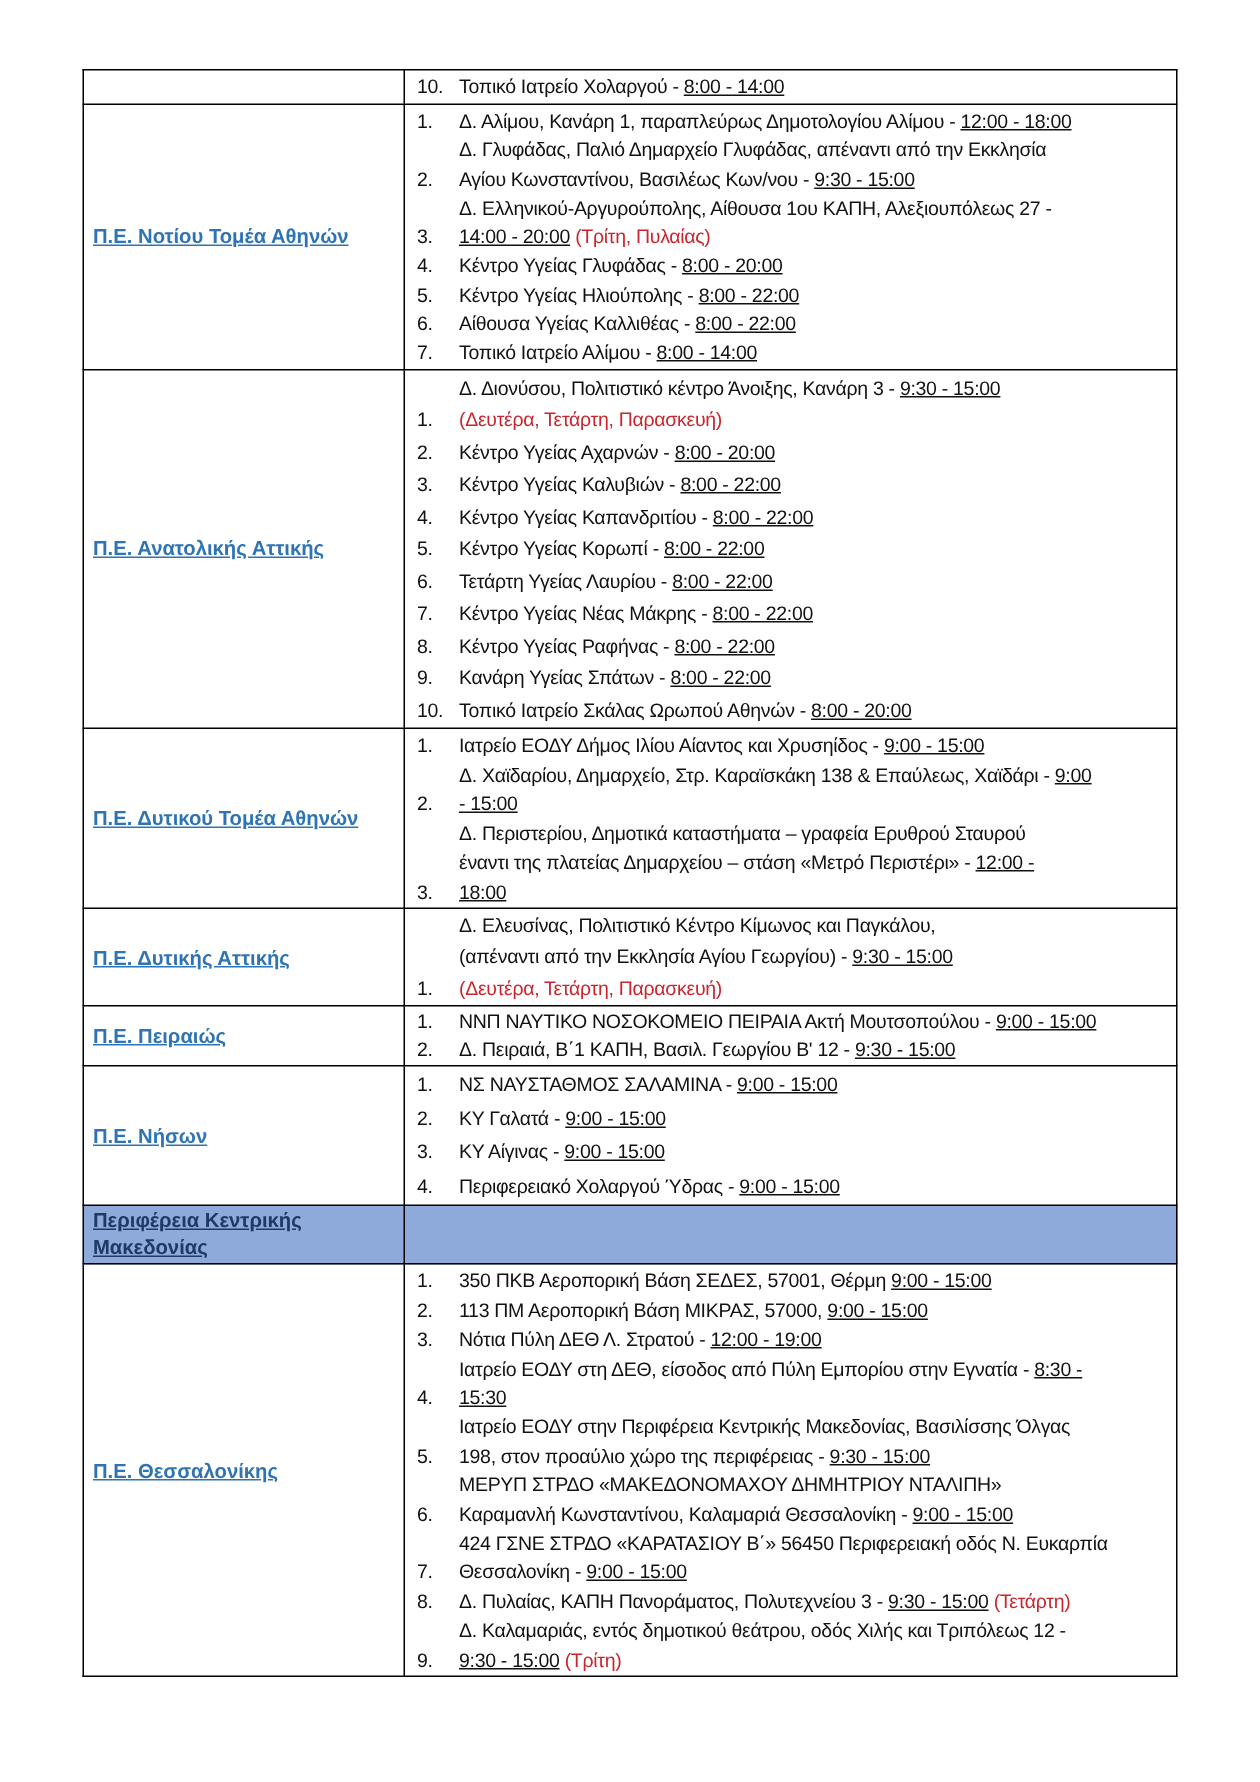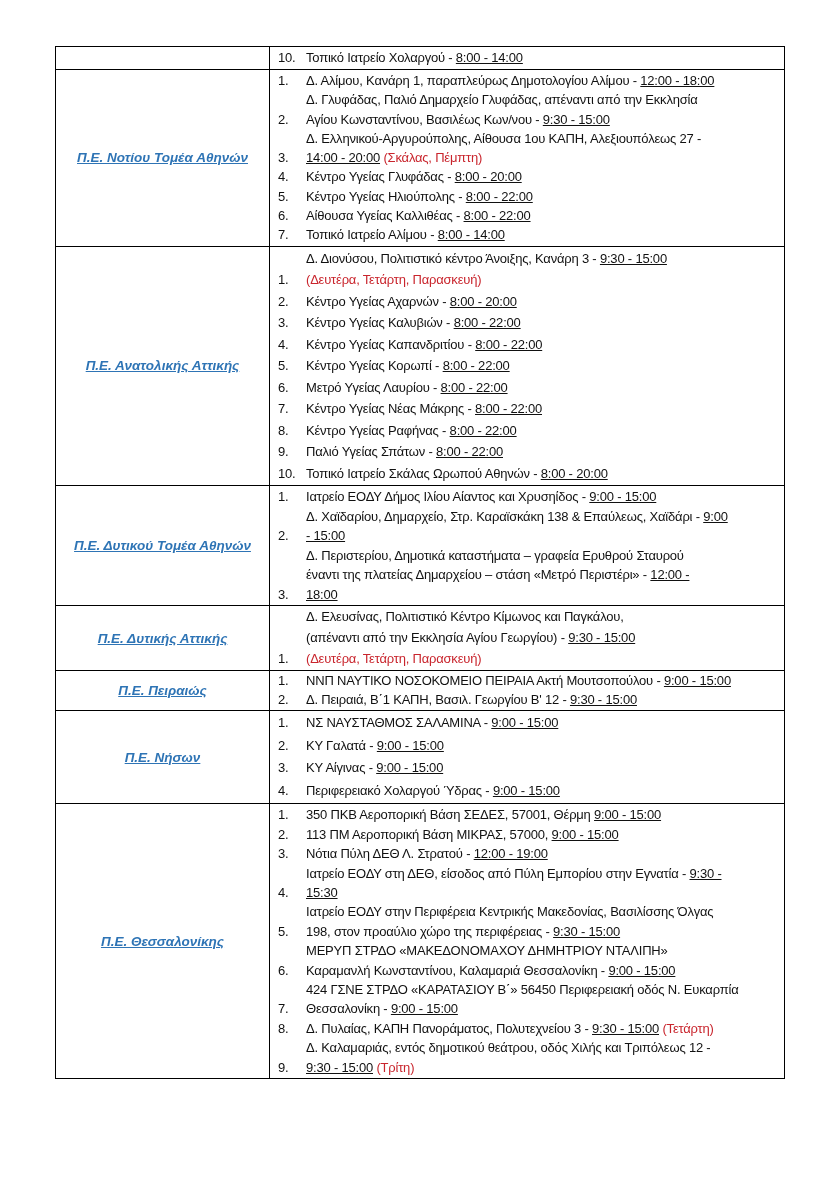--- a/index.html
+++ b/index.html
@@ -25,22 +25,21 @@
     border-collapse: collapse;
     table-layout: fixed;
   }
   td {
     border: 1.5px solid #000000;
     padding: 1px 6px;
     vertical-align: middle;
   }
   td.region-cell {
     width: 201px; 
-    text-align: center;
-    font-style: italic;
+    text-align: left;
   }
   .region-label {
     display: inline-block;
     color: var(--c-region, #2E74B5);
     font-weight: bold;
     font-size: 13.5px;
     line-height: 19px;
     text-decoration: underline;
   }
   tr.header-row td {
@@ -93,21 +92,21 @@
             <div class="item">
               <span class="num">1.</span>
               <span class="content"><span class="seg-plain">Δ. Αλίμου, Κανάρη 1, παραπλεύρως Δημοτολογίου Αλίμου - </span><span class="seg-hours">12:00 - 18:00</span></span>
             </div>
             <div class="item">
               <span class="num">2.</span>
               <span class="content"><span class="seg-plain">Δ. Γλυφάδας, Παλιό Δημαρχείο Γλυφάδας, απέναντι από την Εκκλησία</span><br><span class="seg-plain">Αγίου Κωνσταντίνου, Βασιλέως Κων/νου - </span><span class="seg-hours">9:30 - 15:00</span></span>
             </div>
             <div class="item">
               <span class="num">3.</span>
-              <span class="content"><span class="seg-plain">Δ. Ελληνικού-Αργυρούπολης, Αίθουσα 1ου ΚΑΠΗ, Αλεξιουπόλεως 27 -</span><br><span class="seg-hours">14:00 - 20:00</span><span class="seg-plain"> </span><span class="seg-red">(Σκάλας, Πέμπτη)</span></span>
+              <span class="content"><span class="seg-plain">Δ. Ελληνικού-Αργυρούπολης, Αίθουσα 1ου ΚΑΠΗ, Αλεξιουπόλεως 27 -</span><br><span class="seg-hours">14:00 - 20:00</span><span class="seg-plain"> </span><span class="seg-red">(Τρίτη, Πυλαίας)</span></span>
             </div>
             <div class="item">
               <span class="num">4.</span>
               <span class="content"><span class="seg-plain">Κέντρο Υγείας Γλυφάδας - </span><span class="seg-hours">8:00 - 20:00</span></span>
             </div>
             <div class="item">
               <span class="num">5.</span>
               <span class="content"><span class="seg-plain">Κέντρο Υγείας Ηλιούπολης - </span><span class="seg-hours">8:00 - 22:00</span></span>
             </div>
             <div class="item">
@@ -138,33 +137,33 @@
             <div class="item">
               <span class="num">4.</span>
               <span class="content"><span class="seg-plain">Κέντρο Υγείας Καπανδριτίου - </span><span class="seg-hours">8:00 - 22:00</span></span>
             </div>
             <div class="item">
               <span class="num">5.</span>
               <span class="content"><span class="seg-plain">Κέντρο Υγείας Κορωπί - </span><span class="seg-hours">8:00 - 22:00</span></span>
             </div>
             <div class="item">
               <span class="num">6.</span>
-              <span class="content"><span class="seg-plain">Μετρό Υγείας Λαυρίου - </span><span class="seg-hours">8:00 - 22:00</span></span>
+              <span class="content"><span class="seg-plain">Τετάρτη Υγείας Λαυρίου - </span><span class="seg-hours">8:00 - 22:00</span></span>
             </div>
             <div class="item">
               <span class="num">7.</span>
               <span class="content"><span class="seg-plain">Κέντρο Υγείας Νέας Μάκρης - </span><span class="seg-hours">8:00 - 22:00</span></span>
             </div>
             <div class="item">
               <span class="num">8.</span>
               <span class="content"><span class="seg-plain">Κέντρο Υγείας Ραφήνας - </span><span class="seg-hours">8:00 - 22:00</span></span>
             </div>
             <div class="item">
               <span class="num">9.</span>
-              <span class="content"><span class="seg-plain">Παλιό Υγείας Σπάτων - </span><span class="seg-hours">8:00 - 22:00</span></span>
+              <span class="content"><span class="seg-plain">Κανάρη Υγείας Σπάτων - </span><span class="seg-hours">8:00 - 22:00</span></span>
             </div>
             <div class="item">
               <span class="num">10.</span>
               <span class="content"><span class="seg-plain">Τοπικό Ιατρείο Σκάλας Ωρωπού Αθηνών - </span><span class="seg-hours">8:00 - 20:00</span></span>
             </div>
           </td>
         </tr>
         <tr class="row-dytikou">
           <td class="region-cell"><span class="region-label">Π.Ε. Δυτικού Τομέα Αθηνών</span></td>
           <td class="items-cell">
@@ -218,38 +217,42 @@
             <div class="item">
               <span class="num">3.</span>
               <span class="content"><span class="seg-plain">ΚΥ Αίγινας - </span><span class="seg-hours">9:00 - 15:00</span></span>
             </div>
             <div class="item">
               <span class="num">4.</span>
               <span class="content"><span class="seg-plain">Περιφερειακό Χολαργού Ύδρας - </span><span class="seg-hours">9:00 - 15:00</span></span>
             </div>
           </td>
         </tr>
+        <tr class="row-kmakedonias header-row">
+          <td class="region-cell"><span class="region-label">Περιφέρεια Κεντρικής Μακεδονίας</span></td>
+          <td class="items-cell"></td>
+        </tr>
         <tr class="row-thessalonikis">
           <td class="region-cell"><span class="region-label">Π.Ε. Θεσσαλονίκης</span></td>
           <td class="items-cell">
             <div class="item">
               <span class="num">1.</span>
               <span class="content"><span class="seg-plain">350 ΠΚΒ Αεροπορική Βάση ΣΕΔΕΣ, 57001, Θέρμη </span><span class="seg-hours">9:00 - 15:00</span></span>
             </div>
             <div class="item">
               <span class="num">2.</span>
               <span class="content"><span class="seg-plain">113 ΠΜ Αεροπορική Βάση ΜΙΚΡΑΣ, 57000, </span><span class="seg-hours">9:00 - 15:00</span></span>
             </div>
             <div class="item">
               <span class="num">3.</span>
               <span class="content"><span class="seg-plain">Νότια Πύλη ΔΕΘ Λ. Στρατού - </span><span class="seg-hours">12:00 - 19:00</span></span>
             </div>
             <div class="item">
               <span class="num">4.</span>
-              <span class="content"><span class="seg-plain">Ιατρείο ΕΟΔΥ στη ΔΕΘ, είσοδος από Πύλη Εμπορίου στην Εγνατία - </span><span class="seg-hours">9:30 -</span><br><span class="seg-hours">15:30</span></span>
+              <span class="content"><span class="seg-plain">Ιατρείο ΕΟΔΥ στη ΔΕΘ, είσοδος από Πύλη Εμπορίου στην Εγνατία - </span><span class="seg-hours">8:30 -</span><br><span class="seg-hours">15:30</span></span>
             </div>
             <div class="item">
               <span class="num">5.</span>
               <span class="content"><span class="seg-plain">Ιατρείο ΕΟΔΥ στην  Περιφέρεια Κεντρικής Μακεδονίας, Βασιλίσσης Όλγας</span><br><span class="seg-plain">198, στον προαύλιο χώρο της περιφέρειας - </span><span class="seg-hours">9:30 - 15:00</span></span>
             </div>
             <div class="item">
               <span class="num">6.</span>
               <span class="content"><span class="seg-plain">ΜΕΡΥΠ ΣΤΡΔΟ «ΜΑΚΕΔΟΝΟΜΑΧΟΥ ΔΗΜΗΤΡΙΟΥ ΝΤΑΛΙΠΗ»</span><br><span class="seg-plain">Καραμανλή Κωνσταντίνου, Καλαμαριά Θεσσαλονίκη - </span><span class="seg-hours">9:00 - 15:00</span></span>
             </div>
             <div class="item">

